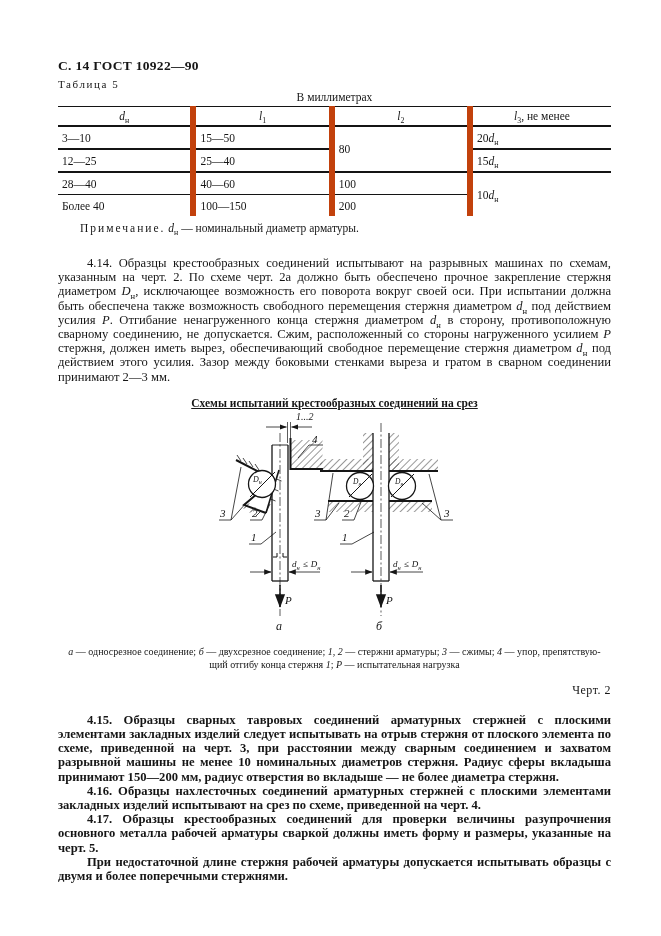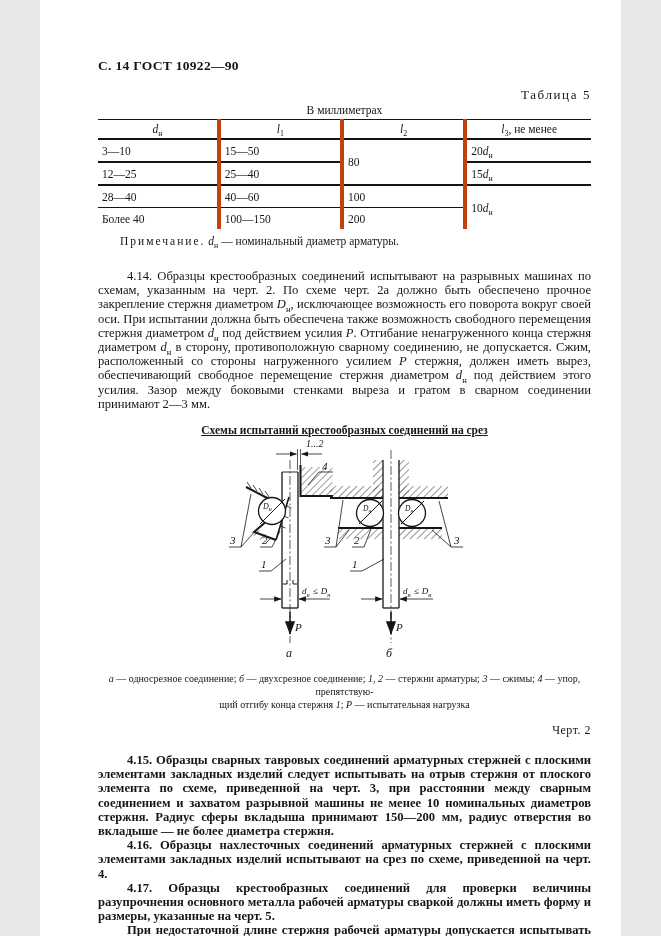--- a/index.html
+++ b/index.html
@@ -1,37 +1,37 @@
 <!DOCTYPE html>
 <html><head>
 <meta charset="utf-8">
 <style>
   html,body{margin:0;padding:0;background:#e8e8e8;}
   .page{
     position:relative;
-    width:581px;height:936px;
+    width:661px;height:936px;
     margin:0 auto;
     background:#ffffff;
     box-sizing:border-box;
-    padding:58px 30px 0 58px;
+    padding:58px 50px 0 58px;
     font-family:"Liberation Serif", serif;
     color:#161616;
     overflow:hidden;
   }
   .doc-header{font-size:13.5px;font-weight:bold;letter-spacing:.3px;}
-  .table-label{font-size:13px;text-align:right;letter-spacing:1.6px;margin-top:13px;}
+  .table-label{font-size:11px;text-align:left;letter-spacing:1.6px;margin-top:4px;}
   .units{font-size:11.5px;text-align:center;margin-top:1px;margin-bottom:3px;}
 
   table.gost{border-collapse:collapse;width:100%;font-size:11.5px;table-layout:fixed;}
   table.gost th, table.gost td{
     font-weight:normal;padding:2px 4px;
     vertical-align:middle;
   }
   table.gost th{border-top:1px solid #141414;border-bottom:2.5px solid #141414;padding:3px 4px;}
-  .vl{border-left:4px solid #c2410c;}
+  .vl{border-left:6px solid #c2410c;}
   .b25{border-bottom:2.5px solid #141414;}
   .b20{border-bottom:2px solid #141414;}
   .b15{border-bottom:1.5px solid #141414;}
   td{height:17px;}
 
   sub{font-size:.68em;line-height:0;}
   i{font-style:italic;}
 
   .note{font-size:11.5px;margin-top:6px;padding-left:22px;}
   .note-label{letter-spacing:2px;}

